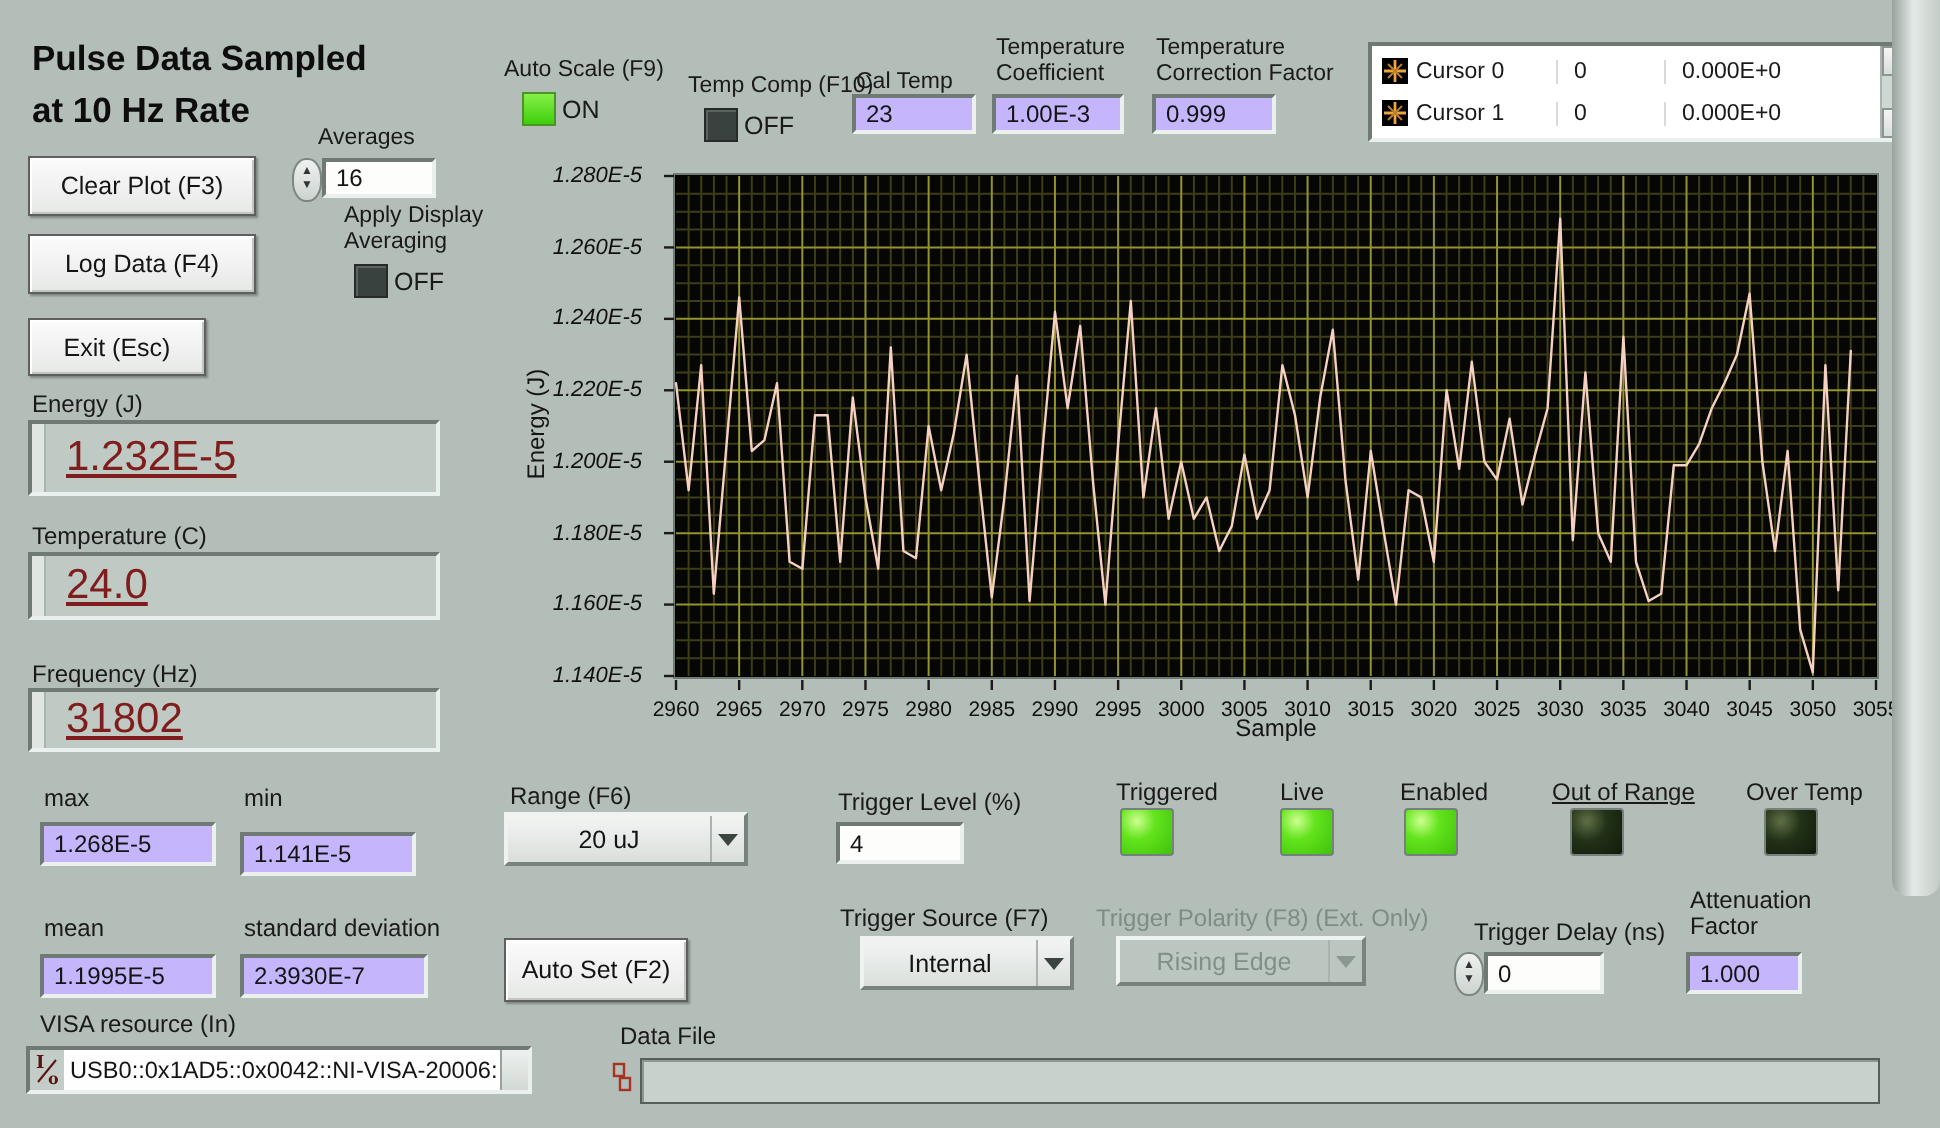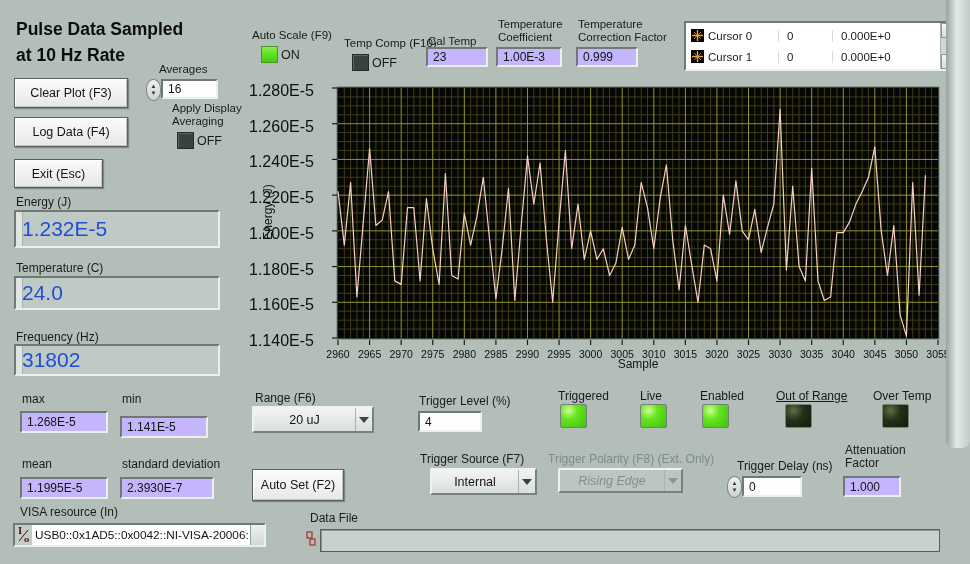--- a/index.html
+++ b/index.html
@@ -10,43 +10,43 @@
   .lbl.disabled{color:#7e8c86;}
   .title{position:absolute;font-size:17.5px;font-weight:bold;line-height:26px;color:#0d0d0d;}
   .btn{position:absolute;background:linear-gradient(#fbfbfb,#e6e8e6);
        border:1px solid #5f5f5f;box-shadow:inset 1px 1px 0 #ffffff,inset -1px -1px 0 #c2c6c3,1px 1px 1px rgba(60,70,65,.45);
        font-size:12.5px;display:flex;align-items:center;justify-content:center;cursor:pointer;}
   .field{position:absolute;background:#c4b5fd;
          border-top:2px solid #6f7a74;border-left:2px solid #6f7a74;
          border-bottom:2px solid #eaf0ed;border-right:2px solid #eaf0ed;
          font-size:12px;display:flex;align-items:center;padding-left:5px;box-sizing:border-box;}
   .field.white{background:#fdfdfc;}
-  .bigfield{font-size:21px;color:#1d4ed8;padding-left:6px;background:#c0cac5;}
+  .bigfield{font-size:21px;color:#7f1d1d;padding-left:17px;background:#c0cac5;text-decoration:underline;}
   .bigfield .gutter{position:absolute;left:0;top:0;bottom:0;width:6px;background:#dfe6e2;border-right:1px solid #aab4af;}
   .led{position:absolute;width:25px;height:22px;border:1px solid #77817c;border-radius:2px;}
   .led.on{background:radial-gradient(circle at 30% 25%,#cdff8f 0%,#63e41d 38%,#3fc20c 100%);}
   .led.off{background:radial-gradient(circle at 30% 25%,#5f7046 0%,#223117 42%,#101c0a 100%);}
   .toggle{position:absolute;width:15px;height:15px;background:#3a423f;border:1px solid #262b29;
           box-shadow:inset 1px 1px 0 #5a645f;cursor:pointer;}
   .greenbox{position:absolute;width:15px;height:15px;background:linear-gradient(#86ef48,#3ecf0e);
             border:1px solid #4d9427;cursor:pointer;}
   .dd{position:absolute;background:linear-gradient(#f2f4f2,#d9dfdc);
       border-top:2px solid #eef2f0;border-left:2px solid #eef2f0;
       border-bottom:2px solid #79837e;border-right:2px solid #79837e;
       box-sizing:border-box;font-size:12.5px;display:flex;align-items:center;cursor:pointer;}
   .dd .txt{flex:1;text-align:center;}
   .dd .arr{width:16px;height:100%;display:flex;align-items:center;justify-content:center;border-left:1px solid #aab3ae;}
   .dd .arr:before{content:"";border-left:5px solid transparent;border-right:5px solid transparent;border-top:6px solid #3c443f;display:block;}
-  .dd.disabled{background:#bcc6c1;color:#818f89;font-style:italic;}
+  .dd.disabled{background:#bcc6c1;color:#818f89;}
   .dd.disabled .arr:before{border-top-color:#8b9892;}
   .spinner{position:absolute;width:13px;height:20px;background:linear-gradient(#eef1ef,#ccd4d0);
            border:1px solid #7d8781;border-radius:7px/10px;display:flex;flex-direction:column;
            align-items:center;justify-content:center;cursor:pointer;}
   .spinner span{font-size:6px;line-height:7px;color:#333;}
-  .ylab{position:absolute;width:72px;text-align:left;font-size:16px;color:#101010;}
+  .ylab{position:absolute;width:72px;text-align:right;font-size:11px;color:#101010;font-style:italic;}
   .legend{position:absolute;left:684px;top:21px;width:274px;height:50px;background:#ffffff;
           border-top:2px solid #6f7a74;border-left:2px solid #6f7a74;
           border-bottom:2px solid #eaf0ed;border-right:2px solid #eaf0ed;box-sizing:border-box;display:flex;}
   .legend .rows{flex:1;padding-top:2px;}
   .legend .row{display:flex;align-items:center;height:21px;font-size:11.5px;color:#1a1a1a;}
   .legend .c-icon{width:22px;display:flex;justify-content:center;}
   .legend .c-name{width:70px;}
   .legend .c-x{width:54px;border-left:1px solid #d6dcd9;padding-left:8px;box-sizing:border-box;}
   .legend .c-y{flex:1;border-left:1px solid #d6dcd9;padding-left:8px;box-sizing:border-box;}
   .legend .sb{width:15px;background:#cfd7d3;border-left:1px solid #aab4af;display:flex;flex-direction:column;justify-content:space-between;}

